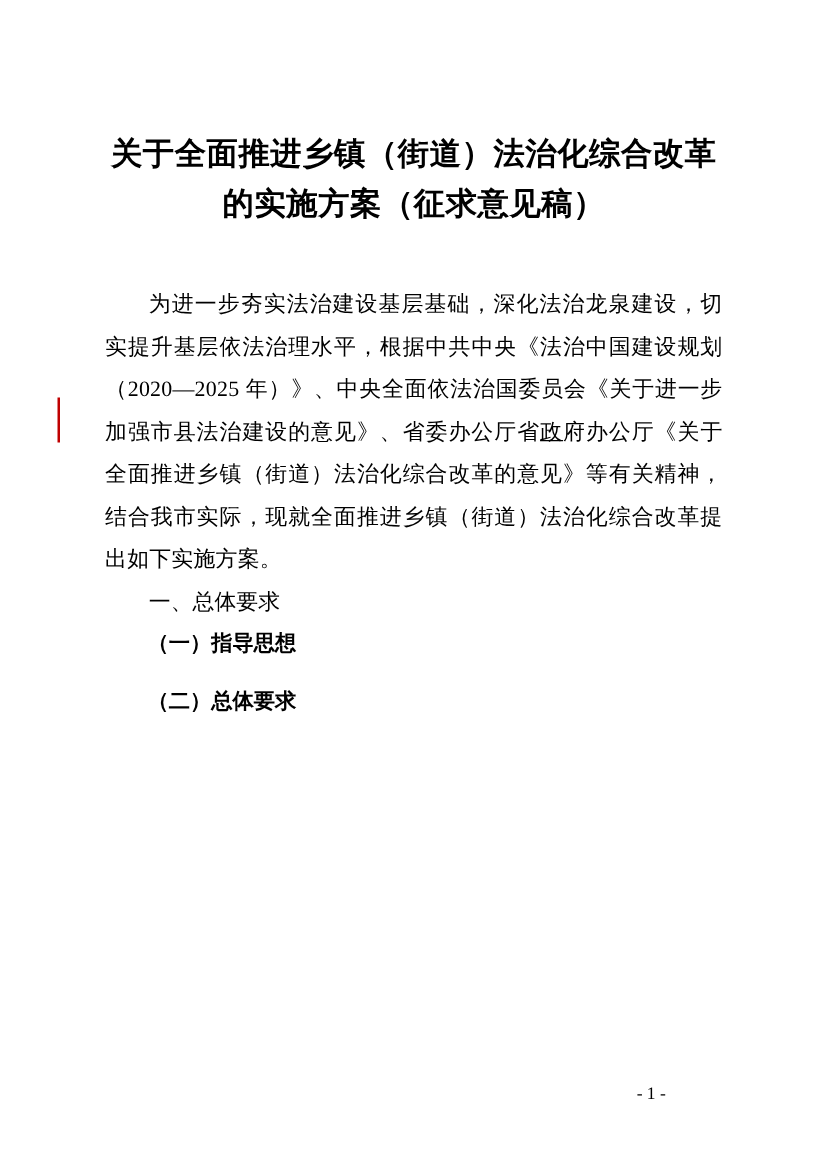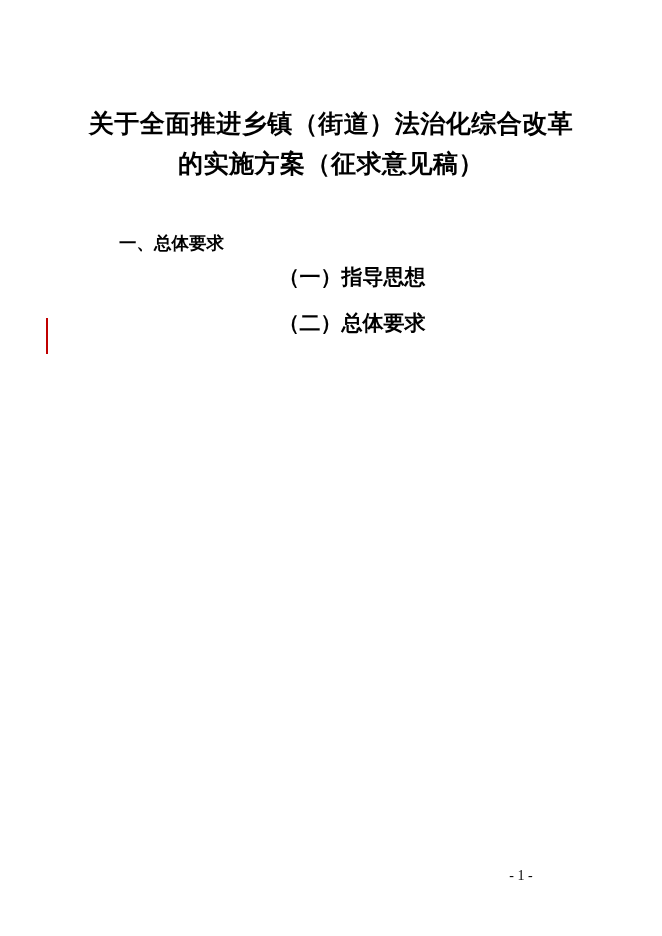--- a/index.html
+++ b/index.html
@@ -40,30 +40,29 @@
     line-height: 34px;
     text-align: justify;
     text-justify: inter-ideograph;
     text-indent: 2em;
     letter-spacing: 0.2px;
   }
   p.heading1 {
     margin: 0;
     font-size: 17.5px;
     line-height: 34px;
-    font-weight: bold;
+    font-weight: normal;
     text-indent: 2em;
   }
   p.heading2 {
     margin: 0;
-    font-size: 21px;
+    font-size: 17px;
     line-height: 34px;
     font-weight: bold;
     text-indent: 2em;
-    text-align: center;
   }
   .spacer {
     height: 12px;
   }
   .underline {
     text-decoration: underline;
   }
   .change-bar {
     position: absolute;
     left: 46px;
@@ -87,20 +86,21 @@
 <body>
 
 <div class="page">
 
   <div class="change-bar"></div>
 
   <h1 class="doc-title">关于全面推进乡镇（街道）法治化综合改革的实施方案（征求意见稿）</h1>
 
   <div class="body-block">
 
+    <p class="para"><span>为进一步夯实法治建设基层基础，深化法治龙泉建设，切实提升基层依法治理水平，根据中共中央《法治中国建设规划（2020—2025 年）》、中央全面依法治国委员会《关于进一步加强市县法治建设的意见》、省委办公厅省<span class="underline">政</span>府办公厅《关于全面推进乡镇（街道）法治化综合改革的意见》等有关精神，结合我市实际，现就全面推进乡镇（街道）法治化综合改革提出如下实施方案。</span></p>
 
     <p class="heading1">一、总体要求</p>
 
     <p class="heading2">（一）指导思想</p>
 
 
     <div class="spacer"></div>
 
     <p class="heading2">（二）总体要求</p>
 

